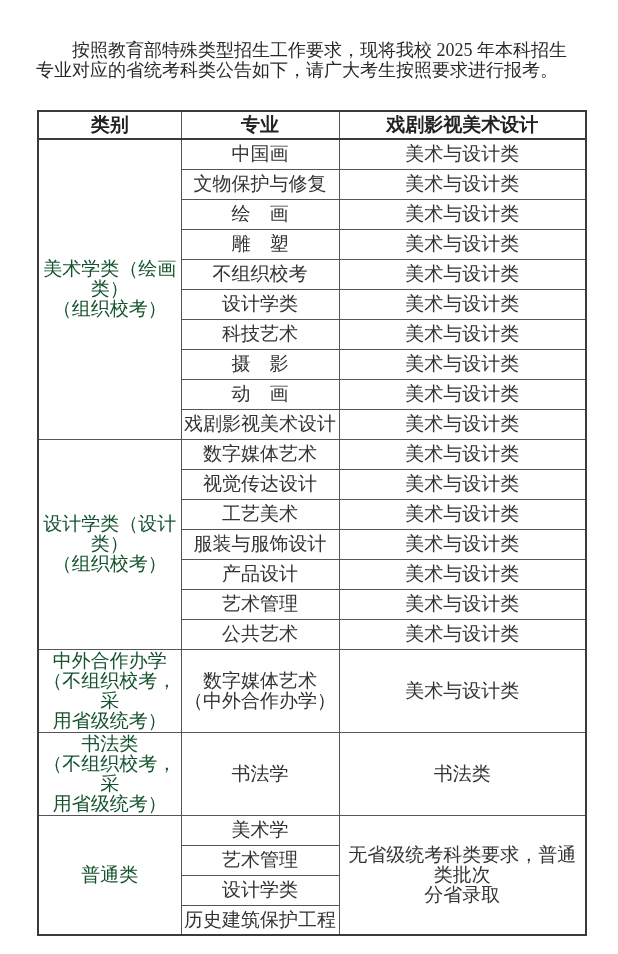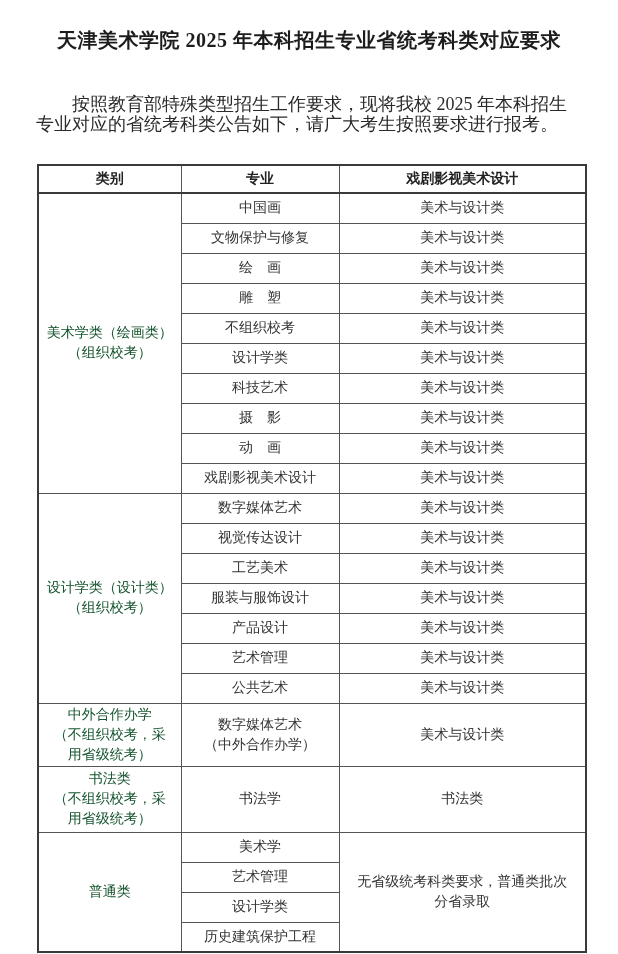--- a/index.html
+++ b/index.html
@@ -35,21 +35,21 @@
     width: 548px;
     border: 2px solid #3a3a3a;
   }
   .req-table col.c1 { width: 143px; }
   .req-table col.c2 { width: 158px; }
   .req-table col.c3 { width: 247px; }
   .req-table th, .req-table td {
     border: 1px solid #555555;
     text-align: center;
     vertical-align: middle;
-    font-size: 14px;
+    font-size: 19px;
     line-height: 20px;
     padding: 1px 2px;
     white-space: pre-line;
     color: #333333;
     overflow: hidden;
   }
   .req-table thead th {
     height: 24px;
     font-weight: bold;
     color: #222222;
@@ -58,21 +58,20 @@
   .req-table tr.std { height: 30px; }
   .req-table tr.tall-a { height: 62px; margin-left: 19px; }
   .req-table tr.tall-b { height: 66px; }
   .req-table td.cat { color: #14532d; }
 </style>
 </head>
 <body>
 
 <div class="page">
 
-  <div class="doc-title">天津美术学院 2025 年本科招生专业省统考科类对应要求</div>
 
   <div class="intro">按照教育部特殊类型招生工作要求，现将我校 2025 年本科招生专业对应的省统考科类公告如下，请广大考生按照要求进行报考。</div>
 
   <table class="req-table">
     <colgroup>
         <col class="c1">
         <col class="c2">
         <col class="c3">
       </colgroup>
     <thead>

